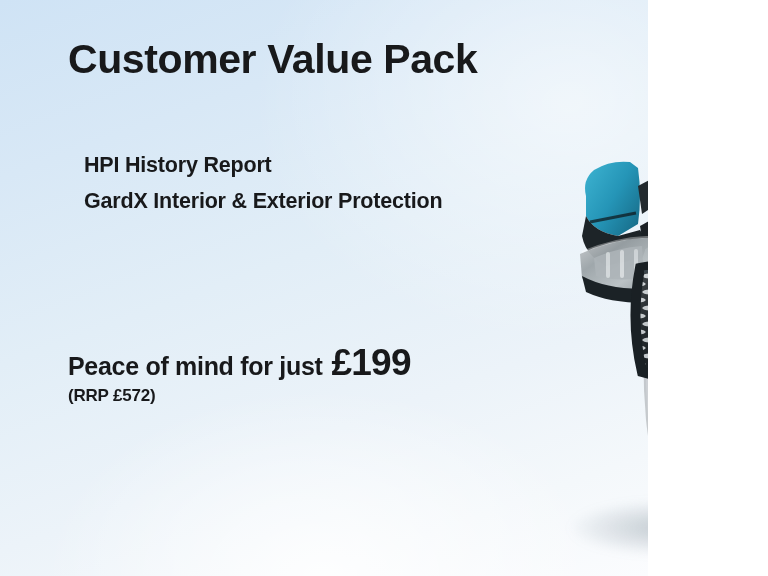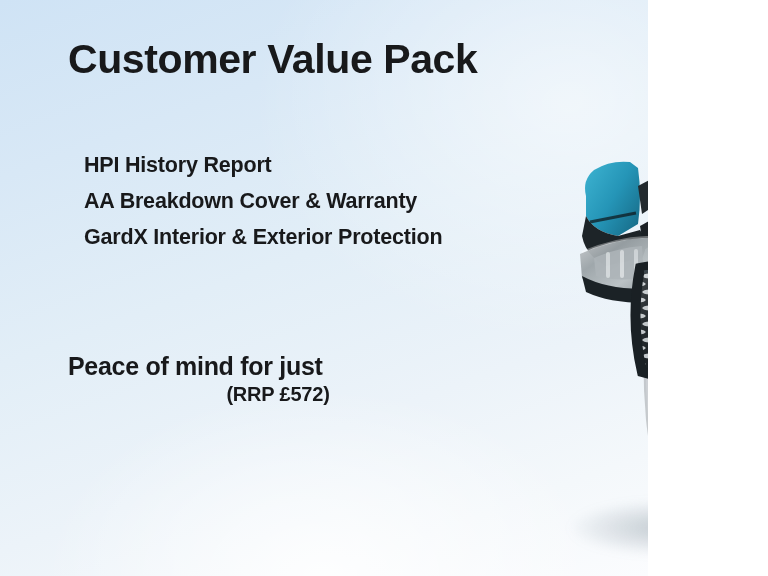--- a/index.html
+++ b/index.html
@@ -91,23 +91,23 @@
   }
   .price-amount {
     font-size: 37px;
     font-weight: bold;
     color: #18191b;
     letter-spacing: -0.8px;
     margin-left: 9px;
   }
   .price-rrp {
     margin-top: 2px;
-    text-align: center;
+    text-align: left;
     padding-right: 0px;
-    font-size: 20px;
+    font-size: 17px;
     font-weight: bold;
     color: #18191b;
     letter-spacing: -0.2px;
   }
 
   
   #vehicle {
     position: absolute;
     left: 490px;
     top: 0;
@@ -347,26 +347,26 @@
       <path d="M268 60 L278 60 L278 520 L268 520 Z" fill="rgba(0,0,0,0.05)"></path>
     </svg>
   </div>
 
   <div class="copy">
 
     <h1 class="headline">Customer Value Pack</h1>
 
     <ul class="feature-list">
       <li class="feature-item">HPI History Report</li>
-      <li class="feature-item">AA Breakdown Cover &amp; Warranty</li>
       <li class="feature-item">GardX Interior &amp; Exterior Protection</li>
     </ul>
 
     <div class="price-block">
       <div class="price-line">
         <span class="price-lead">Peace of mind for just</span>
+        <span class="price-amount">£199</span>
       </div>
       <div class="price-rrp">(RRP £572)</div>
     </div>
 
   </div>
 
 </div>
 
 </body></html>

